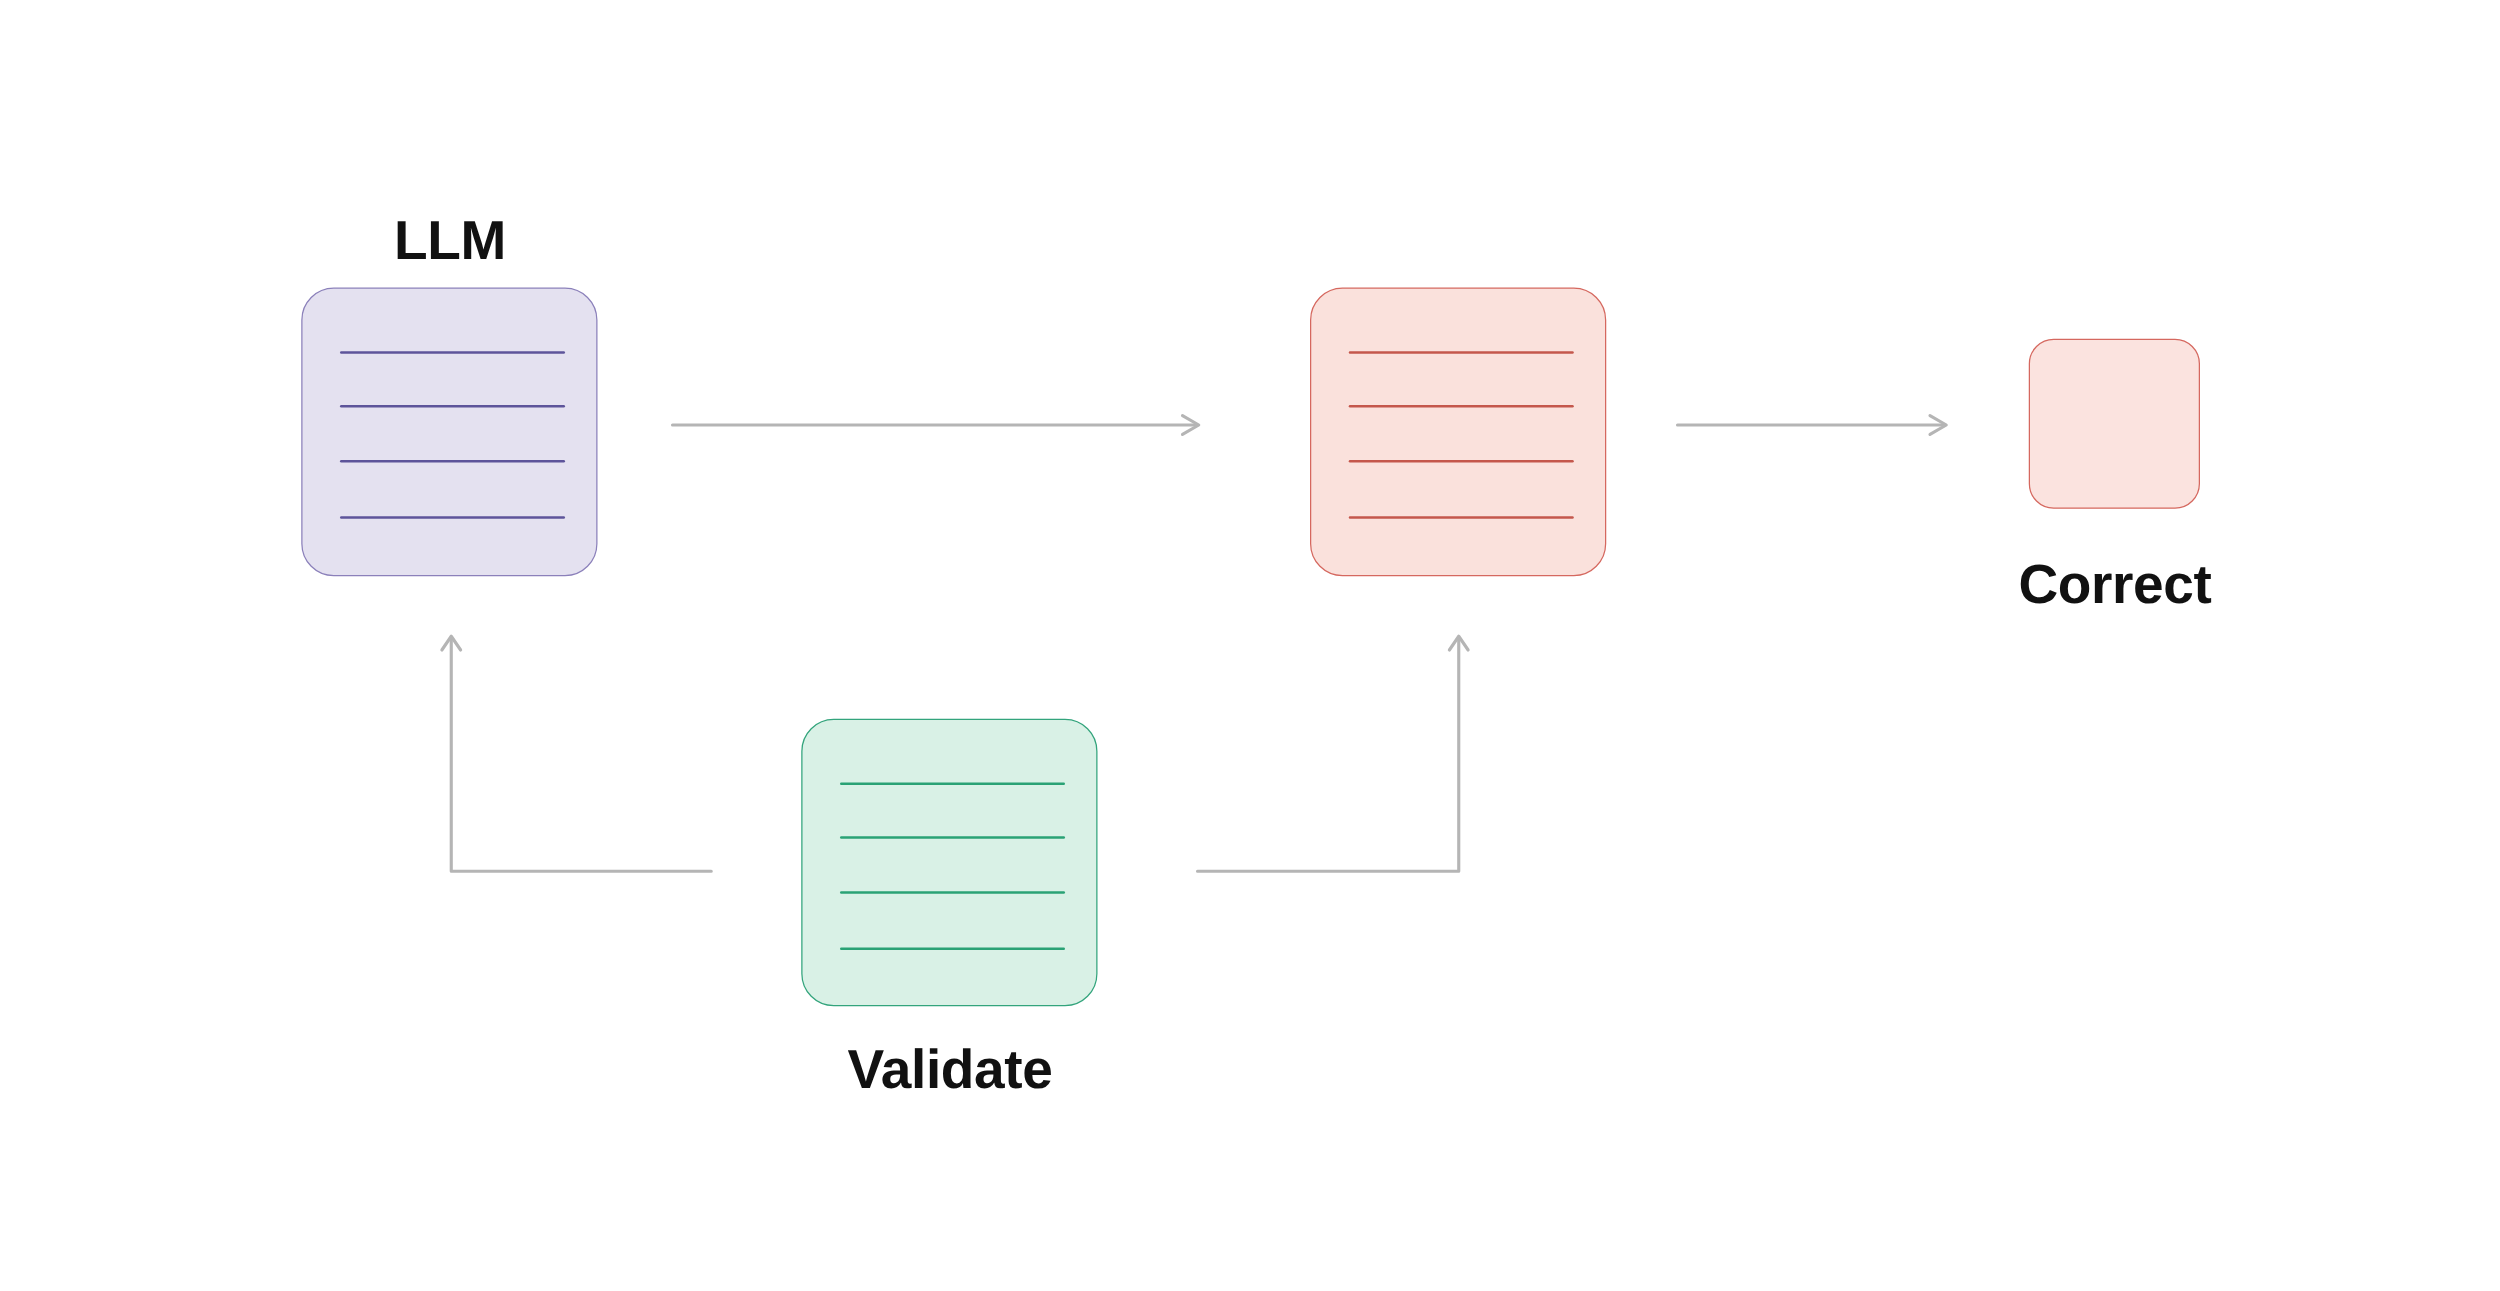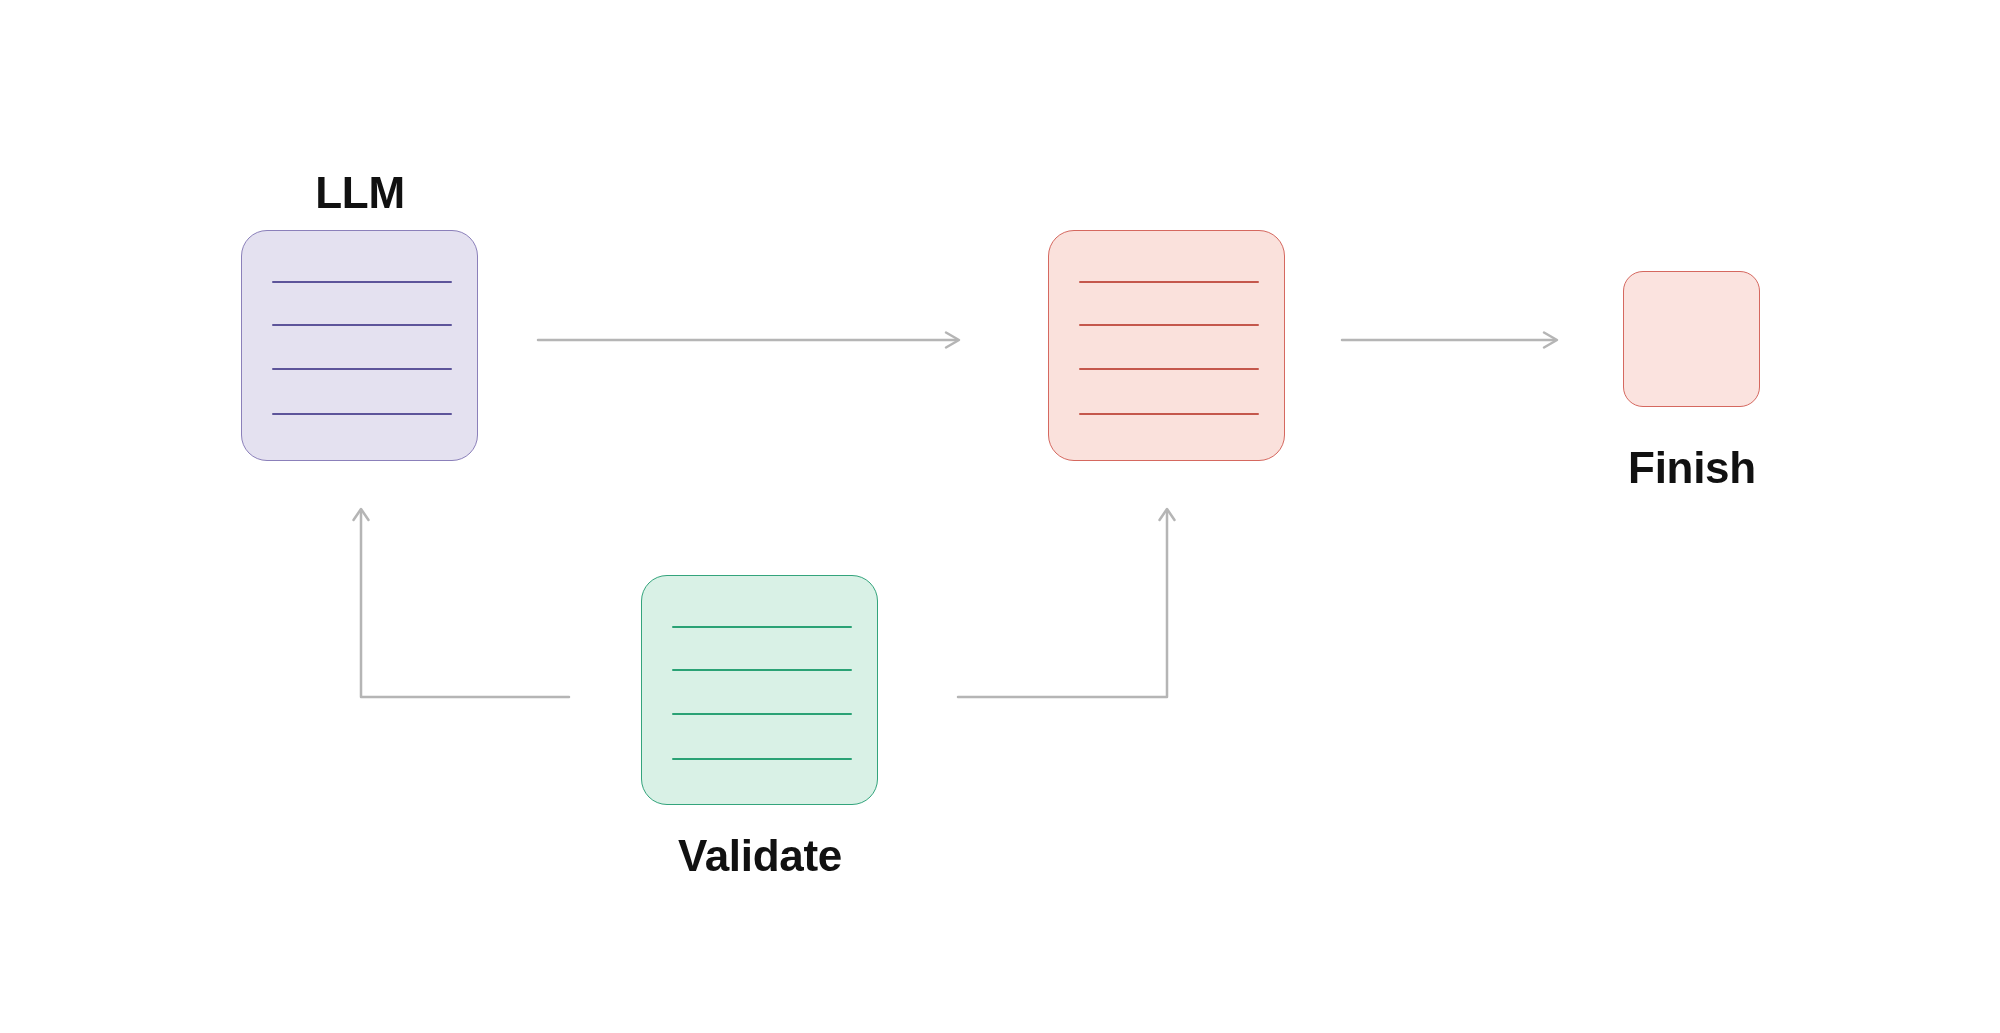--- a/index.html
+++ b/index.html
@@ -102,15 +102,15 @@
 
   <div class="card correct" style="left:641px; top:575px; width:237px; height:230px;">
     <div class="rule rule-1"></div>
     <div class="rule rule-2"></div>
     <div class="rule rule-3"></div>
     <div class="rule rule-4"></div>
   </div>
   <div class="node-label" style="left:610px; top:831px;">Validate</div>
 
   <div class="card finish" style="left:1623px; top:271px; width:137px; height:136px;"></div>
-  <div class="node-label" style="left:1542px; top:443px;">Finish</div>
+  <div class="node-label" style="left:1542px; top:443px;">Correct</div>
 
 </div>
 
 </body></html>

